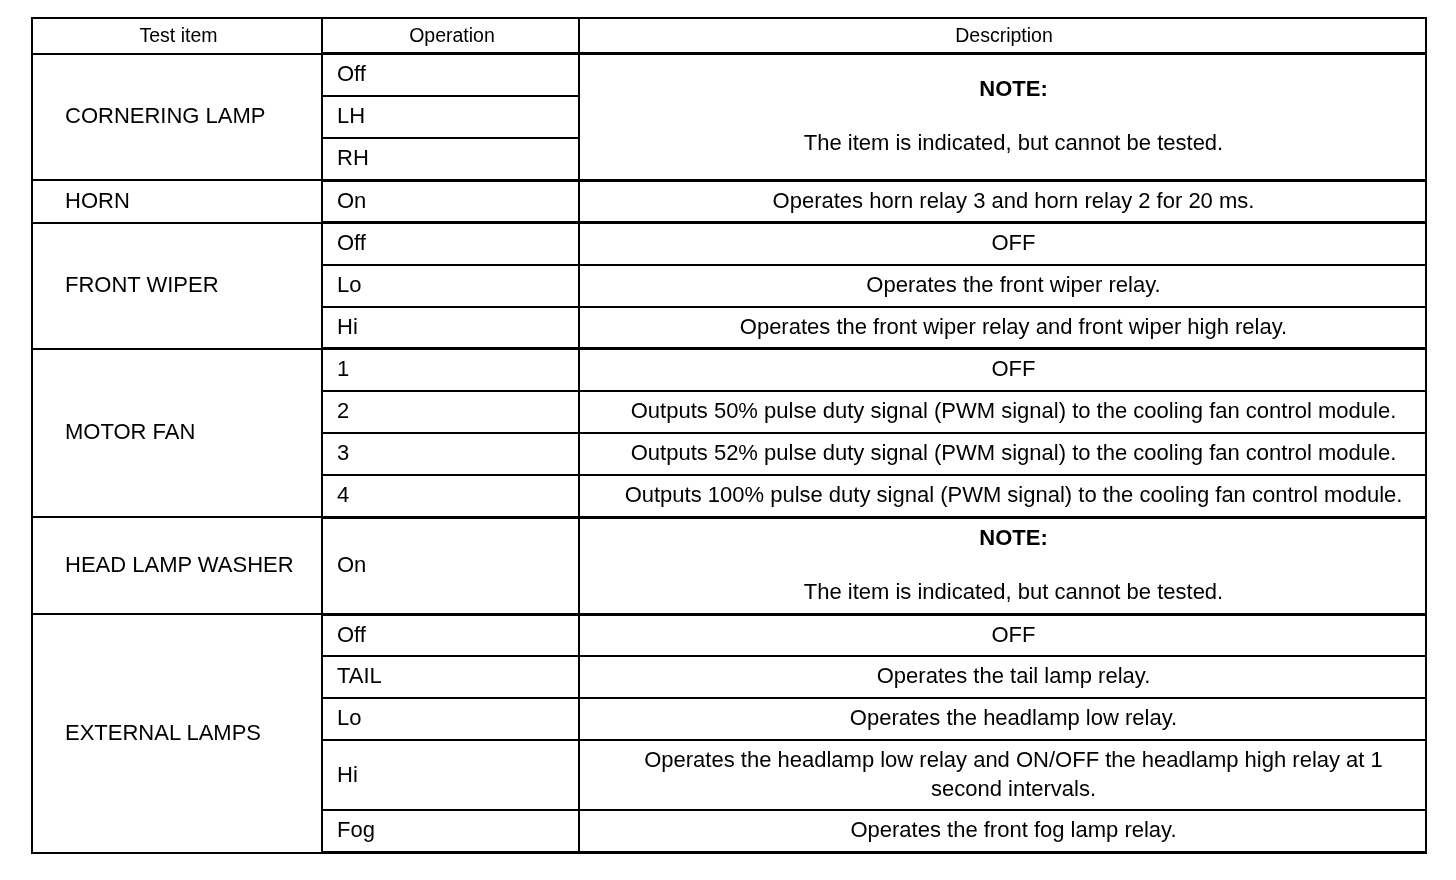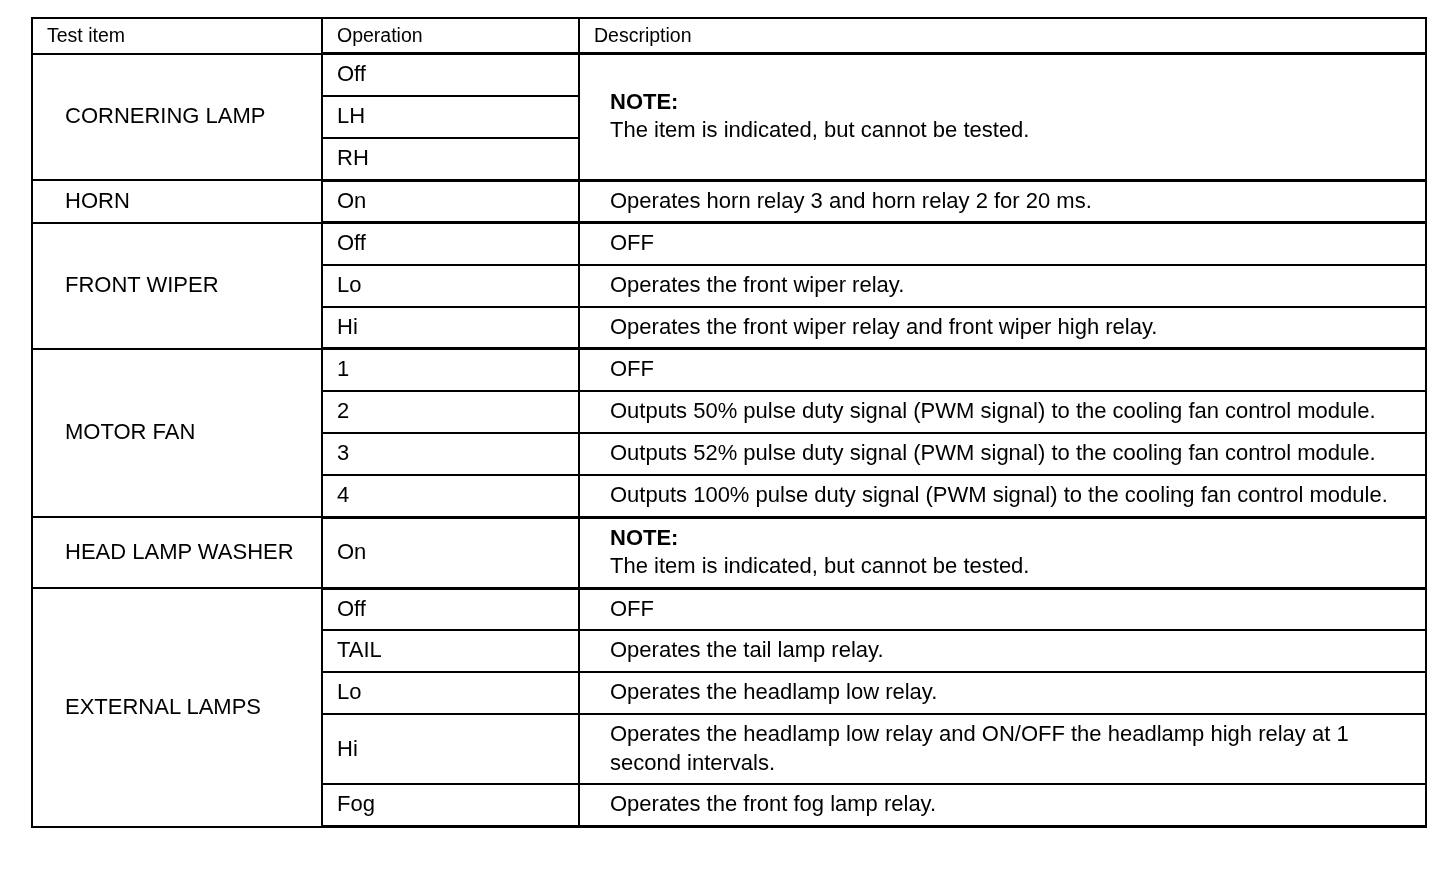--- a/index.html
+++ b/index.html
@@ -56,21 +56,21 @@
     line-height: 1.30;
     font-weight: normal;
     text-align: left;
     vertical-align: middle;
     padding: 5px 11px 6px 14px;
     box-sizing: border-box;
   }
 
   
   thead th.cell {
-    text-align: left;
+    text-align: center;
     font-weight: normal;
     font-size: 19.5px;
     height: 33px;
     padding-top: 4px;
     padding-bottom: 4px;
     border-top-width: 5px;
     border-bottom-width: 3px;
   }
 
   
@@ -89,39 +89,41 @@
   }
   td.op.first-of-group { border-top-width: 3px; }
   td.op.last-of-group  { border-bottom-width: 3px; padding-left: 14px; }
 
   
   td.desc {
     border-top-width: 1px;
     border-bottom-width: 1px;
     padding-left: 30px;
     padding-right: 8px;
+    text-align: center;
   }
   td.desc.first-of-group { border-top-width: 3px; }
   td.desc.last-of-group  { border-bottom-width: 3px; }
 
   
   td.desc.spanned {
     border-top-width: 3px;
     border-bottom-width: 3px;
     vertical-align: middle;
   }
 
   tbody tr.last-row td { border-bottom-width: 5px; margin-top: 44px; }
 
   .note-label {
     font-weight: bold;
     display: block;
   }
   .note-body {
     display: block;
+    margin-top: 26px;
   }
 
   
   .h-std { height: 42px; }
   .h-tall { height: 56px; }
 </style>
 </head>
 <body>
 
 <div class="page">

